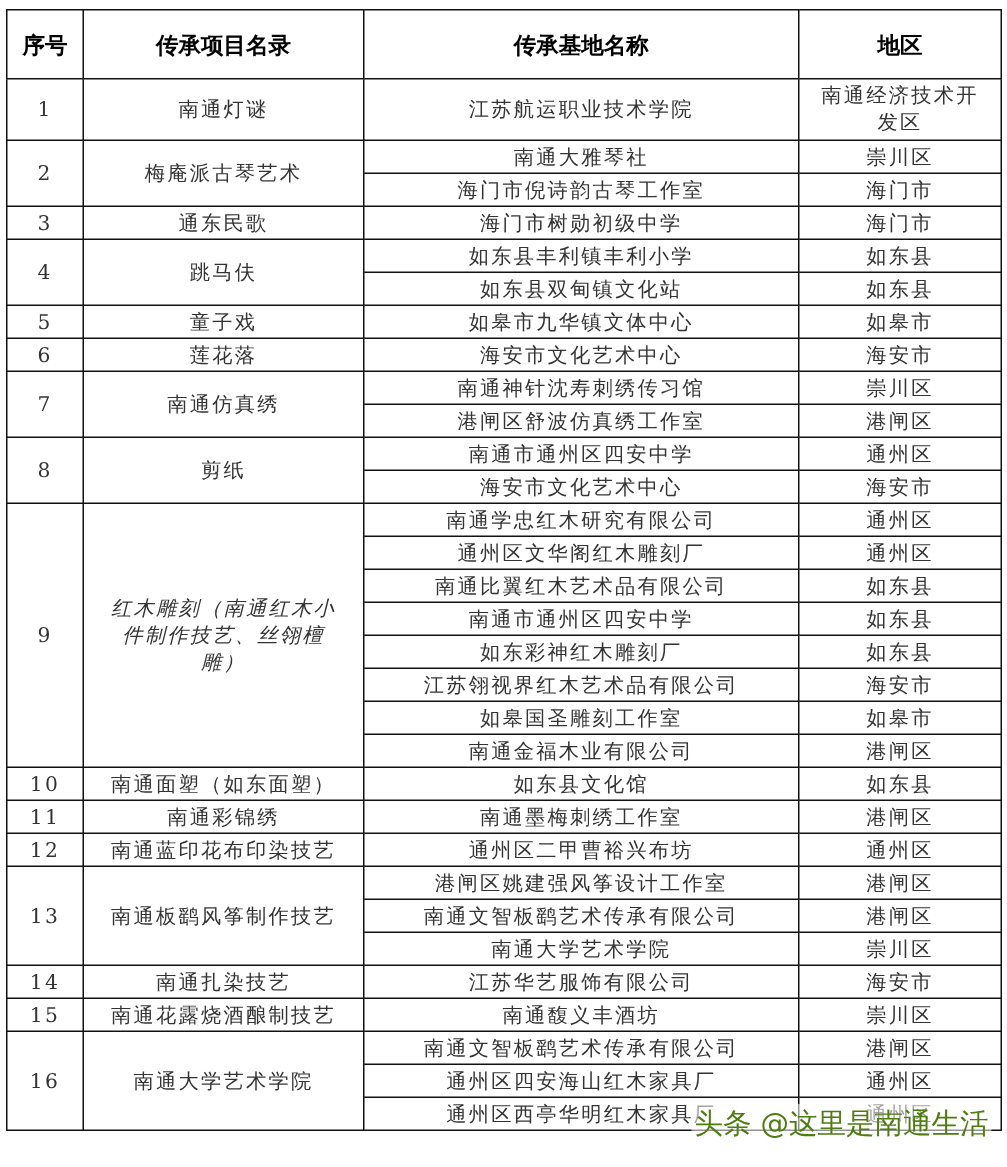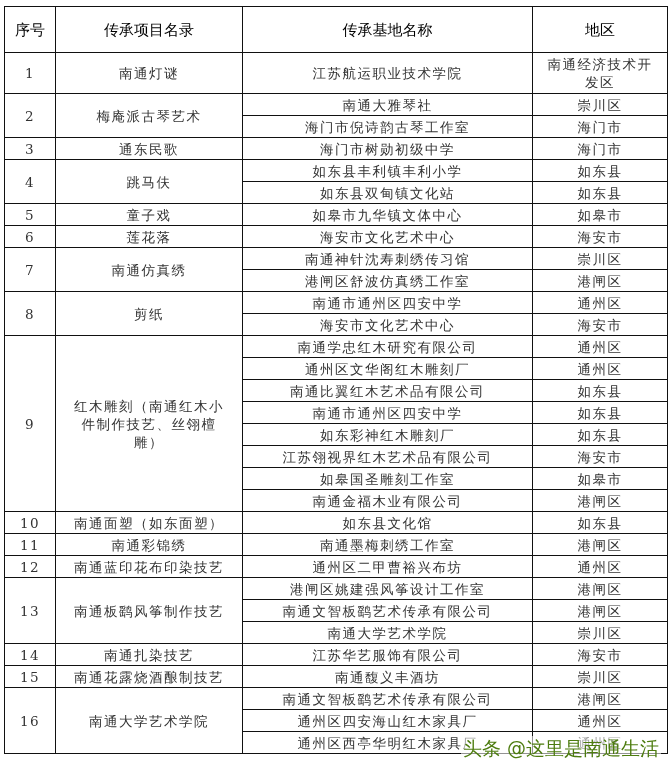--- a/index.html
+++ b/index.html
@@ -3,21 +3,21 @@
 <meta charset="utf-8">
 <style>
   html, body { margin:0; padding:0; background:#ffffff; }
   body { width:671px; height:778px; position:relative; overflow:hidden;
          font-family: "DejaVu Sans", "Liberation Sans", sans-serif; color:#222; }
   table.main { position:absolute; left:4px; top:6px; width:663px;
                border-collapse:collapse; table-layout:fixed; }
   table.main td, table.main th { border:1.5px solid #111; text-align:center;
                vertical-align:middle; padding:0 2px; font-weight:normal;
                font-size:13.5px; line-height:18px; letter-spacing:1.5px; color:#333; }
-  table.main th { height:45px; font-weight:normal; font-size:15px; color:#000; letter-spacing:0; }
+  table.main th { height:45px; font-weight:bold; font-size:15px; color:#000; letter-spacing:0; }
   col.c1 { width:51px; } col.c2 { width:187px; } col.c3 { width:290px; } col.c4 { width:135px; }
   tr.sub td { height:21px; }
   tr.tall td { height:40px; }
   td.num { font-family:"DejaVu Serif","Liberation Serif",serif; letter-spacing:0; font-size:14px; }
   .wm { position:absolute; right:10px; bottom:16px; font-size:19px; color:#4d7c0f;
         background:rgba(255,255,255,0.55); letter-spacing:0; padding:0 2px; }
 </style>
 </head>
 <body>
 
@@ -96,21 +96,21 @@
         <td rowspan="2">剪纸</td>
         <td>南通市通州区四安中学</td>
         <td>通州区</td>
       </tr>
       <tr class="sub">
         <td>海安市文化艺术中心</td>
         <td>海安市</td>
       </tr>
       <tr class="sub">
         <td class="num" rowspan="8">9</td>
-        <td rowspan="8" style="padding: 0px 14px;">红木雕刻（南通红木小件制作技艺、丝翎檀雕）</td>
+        <td rowspan="8" style="padding: 0px 14px; font-style: italic;">红木雕刻（南通红木小件制作技艺、丝翎檀雕）</td>
         <td>南通学忠红木研究有限公司</td>
         <td>通州区</td>
       </tr>
       <tr class="sub">
         <td>通州区文华阁红木雕刻厂</td>
         <td>通州区</td>
       </tr>
       <tr class="sub">
         <td>南通比翼红木艺术品有限公司</td>
         <td>如东县</td>

